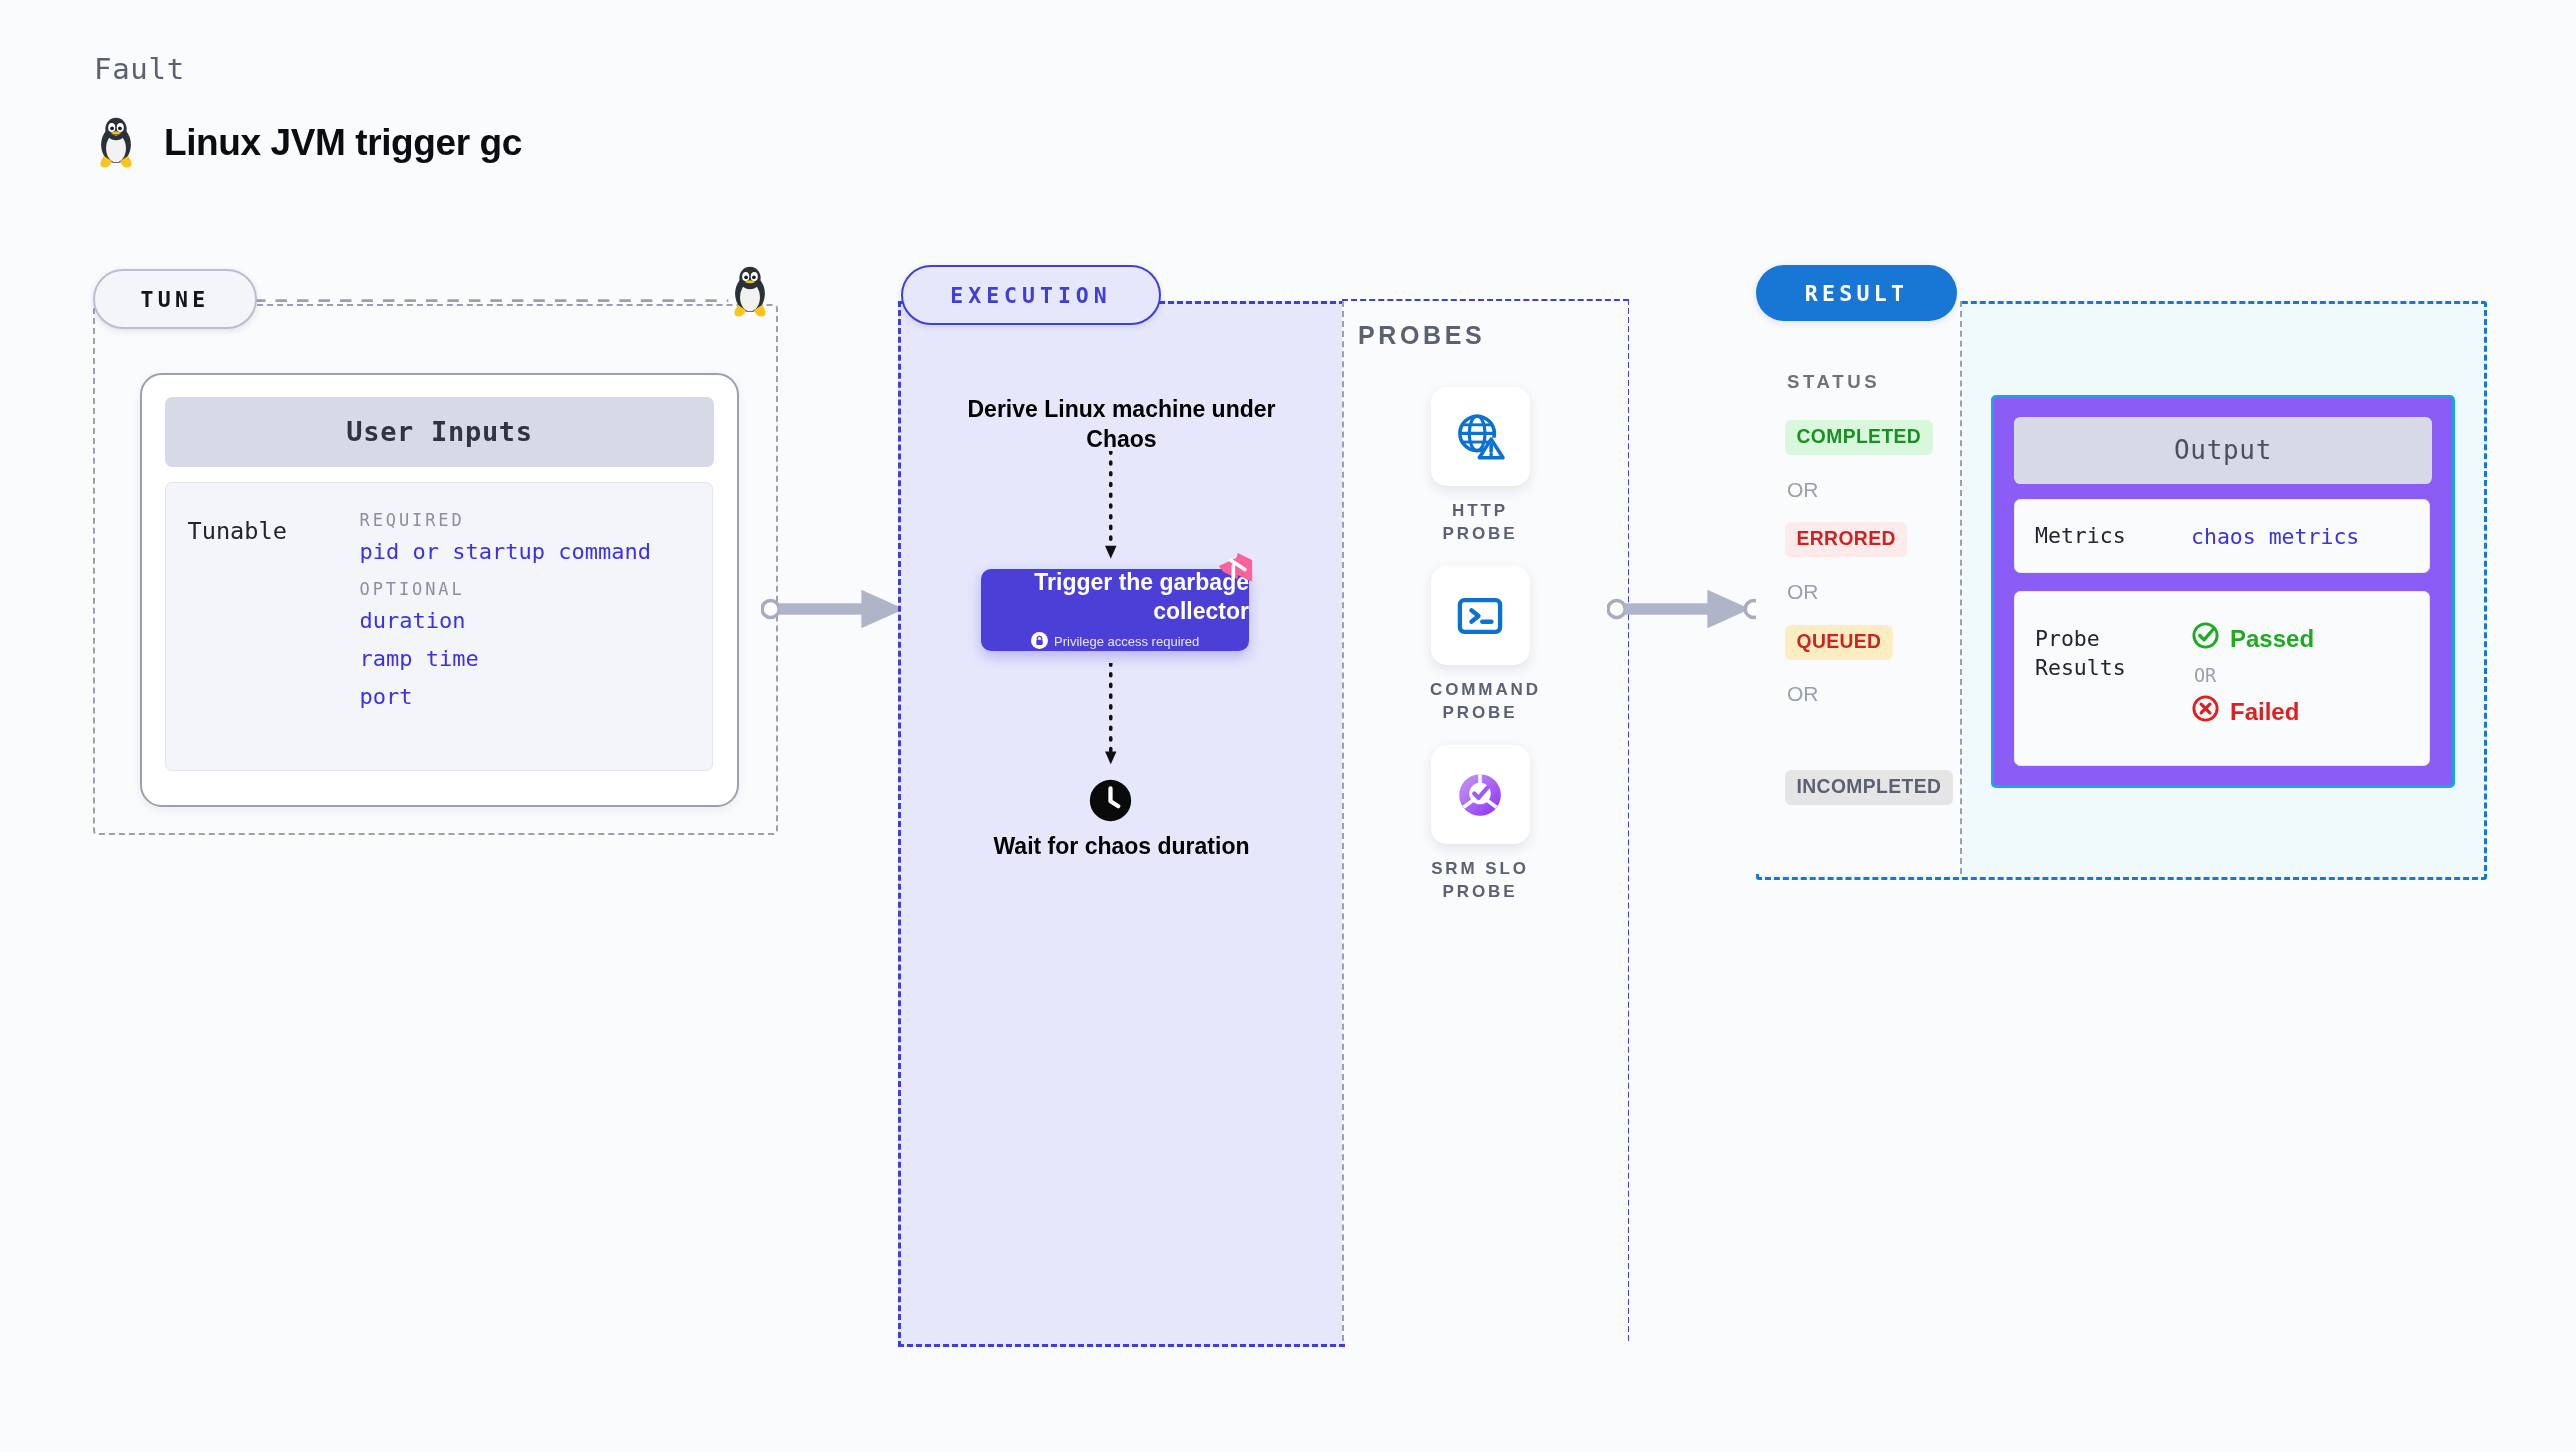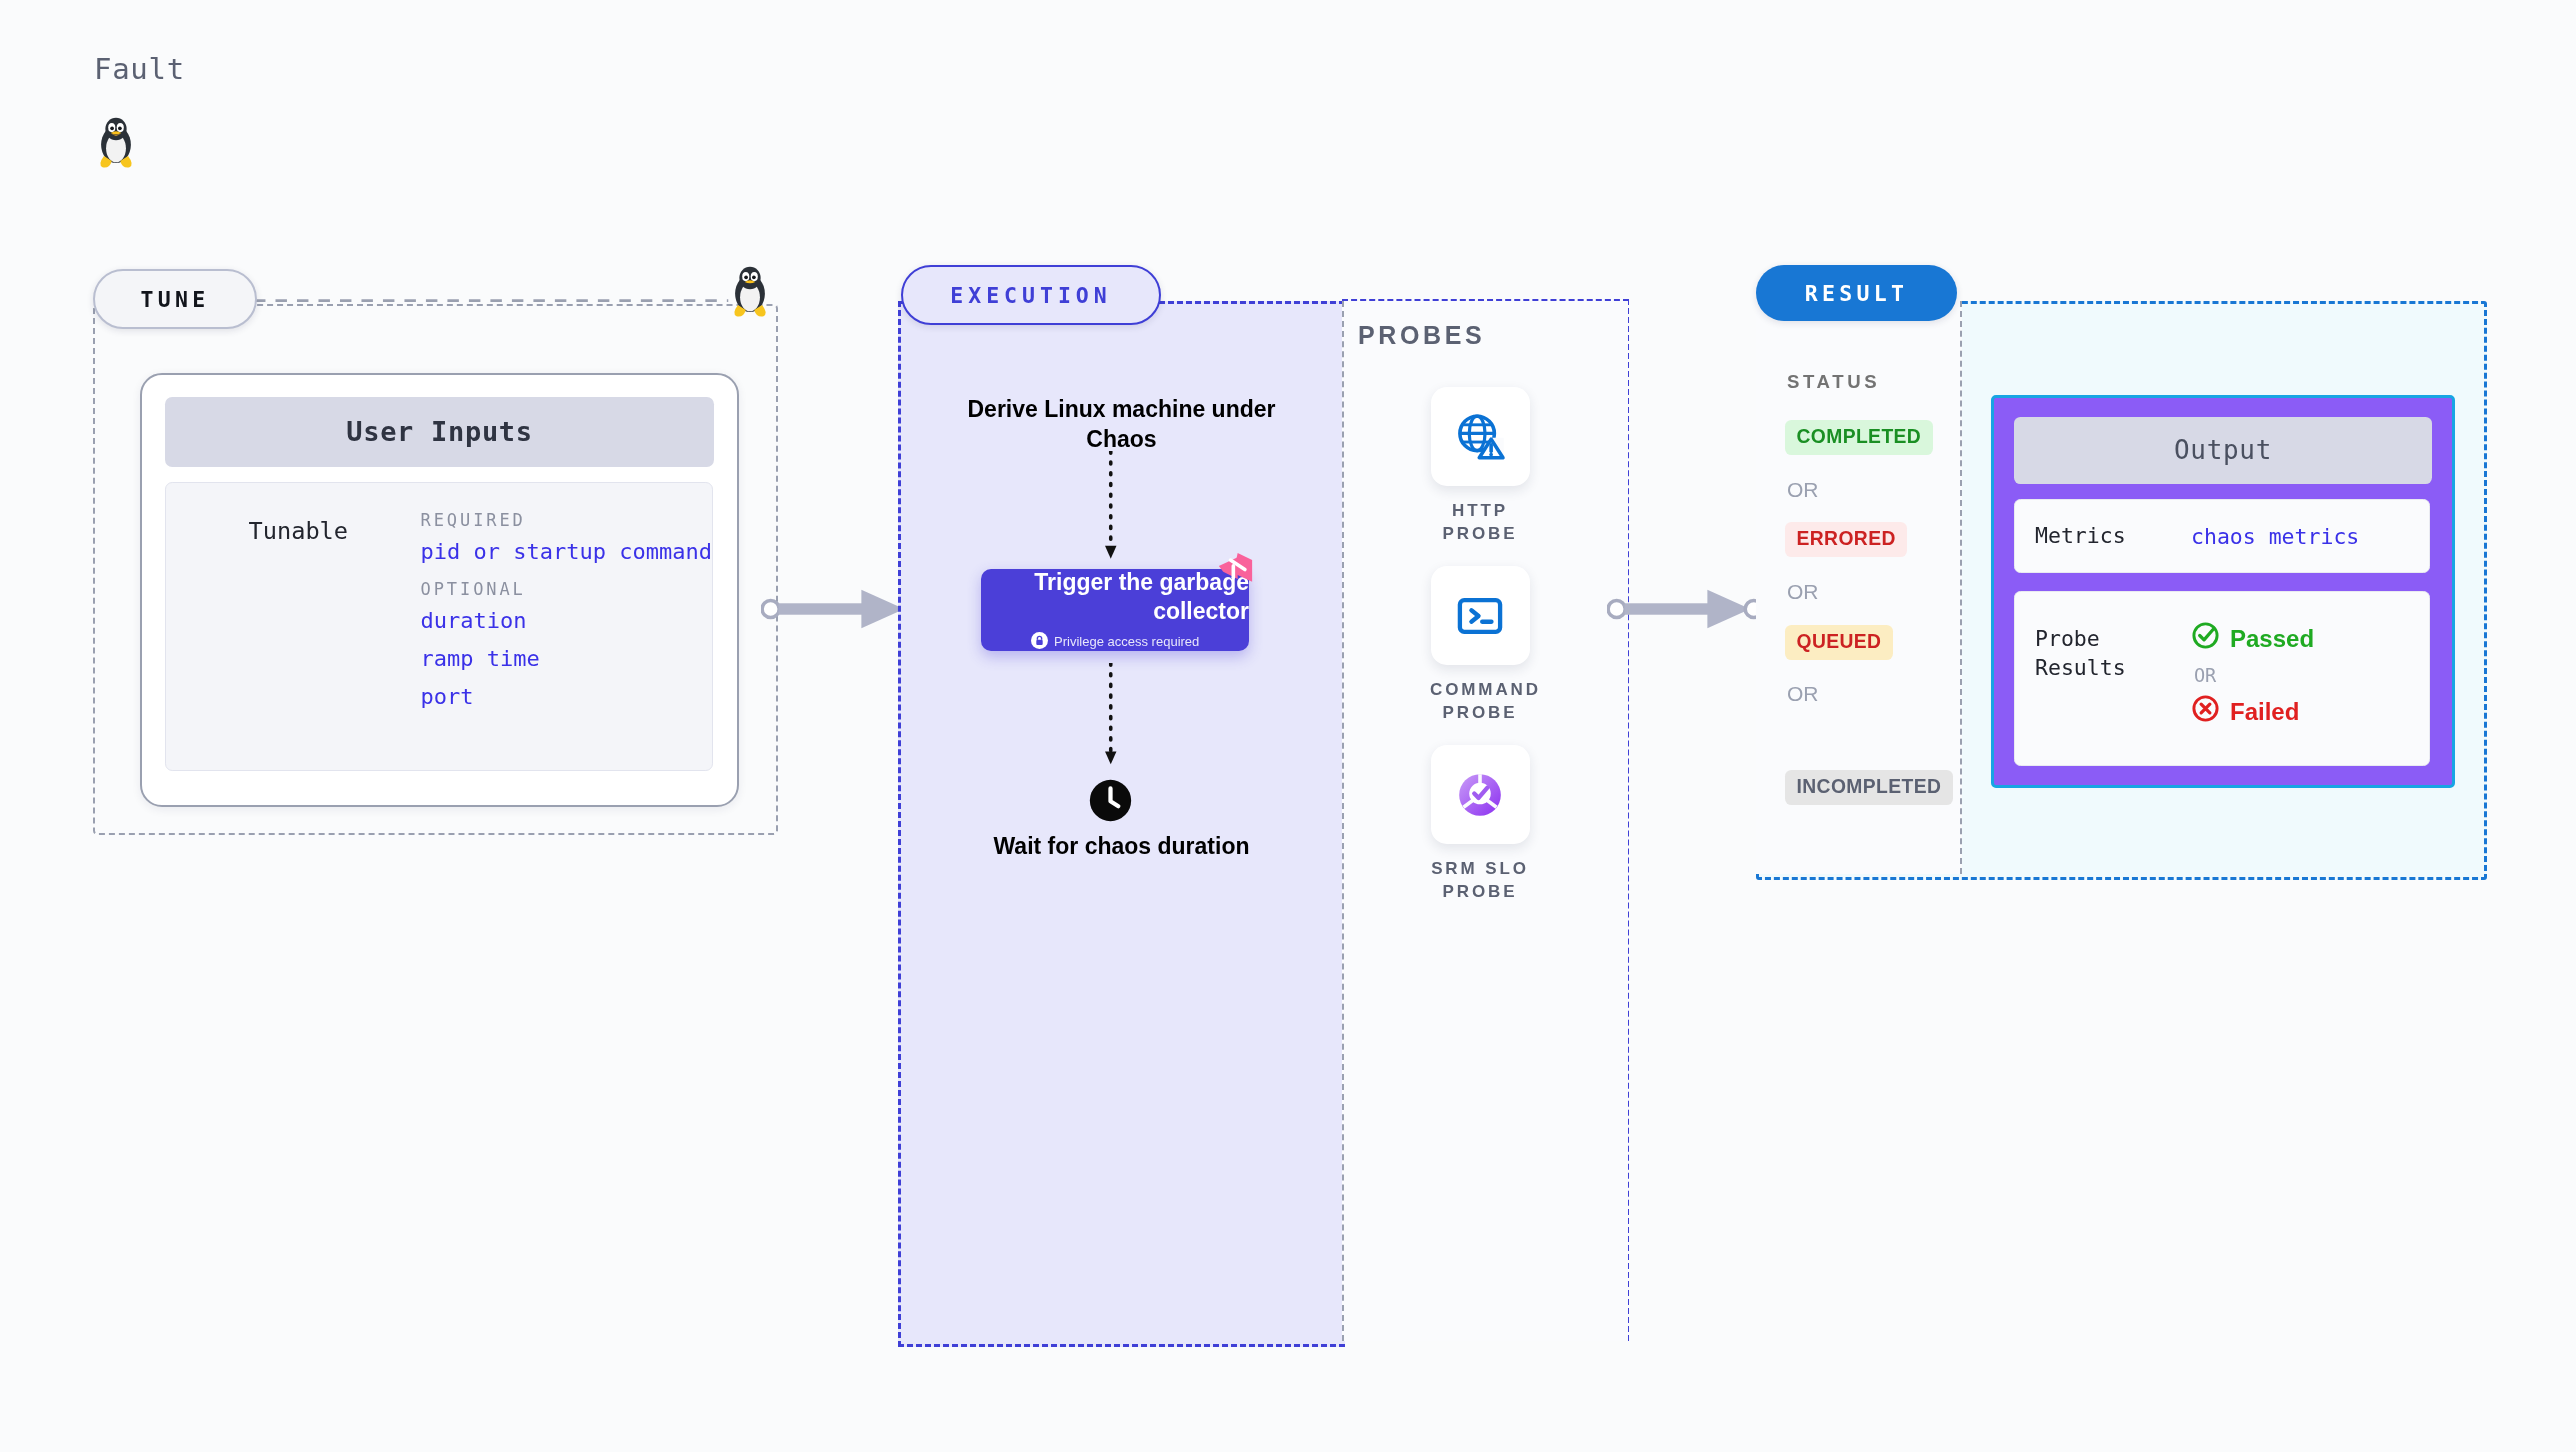--- a/index.html
+++ b/index.html
@@ -58,21 +58,20 @@
     position:absolute;left:23px;top:21.5px;width:calc(100% - 46px);height:70px;
     background:#d7d9e6;border-radius:7.2px;
     display:flex;align-items:center;justify-content:center;
     font-family:"DejaVu Sans Mono","Liberation Mono",monospace;
     font-size:27px;font-weight:bold;color:#2f3442;letter-spacing:0.7px;
   }
   #tunable-body{
     position:absolute;left:23px;top:107px;width:calc(100% - 49px);height:287px;
     background:#f4f5f9;border:1.4px solid #e2e4ee;border-radius:7.2px;
     display:flex;
-    justify-content:flex-end;
   }
   #tunable-label{
     padding:34px 0 0 21.5px;width:172px;
     font-family:"DejaVu Sans Mono","Liberation Mono",monospace;
     font-size:23.6px;color:#22252e;
   }
   #tunable-list{padding-top:27px;}
   .req-head{
     font-family:"DejaVu Sans Mono","Liberation Mono",monospace;
     font-size:17px;color:#8b90a0;letter-spacing:2.9px;margin-bottom:8.6px;
@@ -244,20 +243,21 @@
       <ellipse cx="25" cy="16" rx="5" ry="6.5" fill="#fff"></ellipse>
       <ellipse cx="37" cy="16" rx="5" ry="6.5" fill="#fff"></ellipse>
       <circle cx="25.5" cy="17" r="2.6" fill="#15181c"></circle>
       <circle cx="36.5" cy="17" r="2.6" fill="#15181c"></circle>
       <path d="M24 24 Q31 31 38 24 Q31 28.5 24 24Z" fill="#f7b32b"></path>
       <path d="M23.5 23.5 Q31 19 38.5 23.5 Q31 27 23.5 23.5Z" fill="#fcc21b"></path>
       <path d="M14 56 Q5 68 12 72 Q22 74 25 63 Z" fill="#f7c51e"></path>
       <path d="M48 56 Q57 68 50 72 Q40 74 37 63 Z" fill="#f7c51e"></path>
     </svg>
   </span>
+  <span id="fault-title">Linux JVM trigger gc</span>
 </div>
 
 <div id="tune-box"></div>
 <div id="tune-pill" class="pill">TUNE</div>
 
 <svg class="conn" style="left:254px;top:297px;" width="480" height="7.2" viewBox="0 0 670 10">
   <line x1="0" y1="5" x2="662" y2="5" stroke="#9aa0b0" stroke-width="4" stroke-dasharray="16 14"></line>
 </svg>
 <div id="tux-on-border">
   <svg width="44" height="53" viewBox="0 0 62 74">

